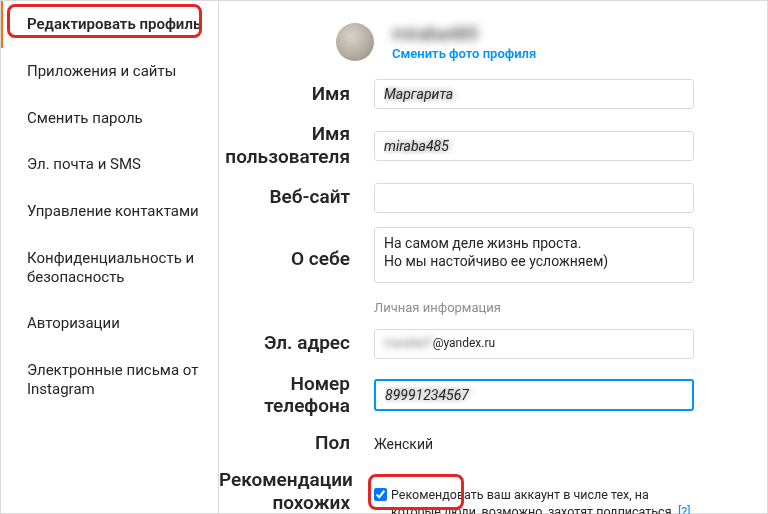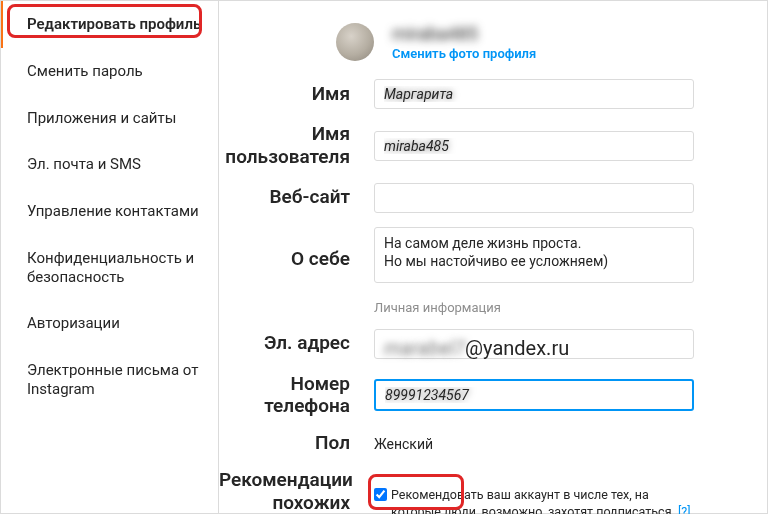--- a/index.html
+++ b/index.html
@@ -32,22 +32,22 @@
   
   .anno { position: absolute; pointer-events: none; }
   .anno-box { border: 3px solid #e02626; border-radius: 8px; }
 </style>
 </head>
 <body>
 
 <div class="container">
   <nav class="sidebar">
     <div class="sidebar-item active"><span>Редактировать профиль</span></div>
+    <div class="sidebar-item"><span>Приложения и сайты</span></div>
     <div class="sidebar-item"><span>Сменить пароль</span></div>
-    <div class="sidebar-item"><span>Приложения и сайты</span></div>
     <div class="sidebar-item"><span>Эл. почта и SMS</span></div>
     <div class="sidebar-item"><span>Управление контактами</span></div>
     <div class="sidebar-item"><span>Конфиденциальность и безопасность</span></div>
     <div class="sidebar-item"><span>Авторизации</span></div>
     <div class="sidebar-item"><span>Электронные письма от Instagram</span></div>
   </nav>
 
   <main class="main">
     <div class="header-row">
       <div class="avatar"></div>
@@ -77,21 +77,21 @@
       <div class="field-col"><textarea class="text-input" style="">На самом деле жизнь проста.
 Но мы настойчиво ее усложняем)</textarea></div>
     </div>
 
     <div class="section-heading">Личная информация</div>
 
     <div class="row">
       <div class="label-col">Эл. адрес</div>
       <div class="field-col" style="position:relative">
         <input class="text-input" style="padding-left: 9px;">
-        <div style="position:absolute; left:10px; top:7px; pointer-events:none; font-size:20px;">
+        <div style="position:absolute; left:10px; top:7px; pointer-events:none; font-size:12px;">
           <span class="blurred">marabel7</span><span>@yandex.ru</span>
         </div>
       </div>
     </div>
 
     <div class="row">
       <div class="label-col">Номер телефона</div>
       <div class="field-col"><input class="text-input phone-input blurred" value="89991234567" style=""></div>
     </div>
 

